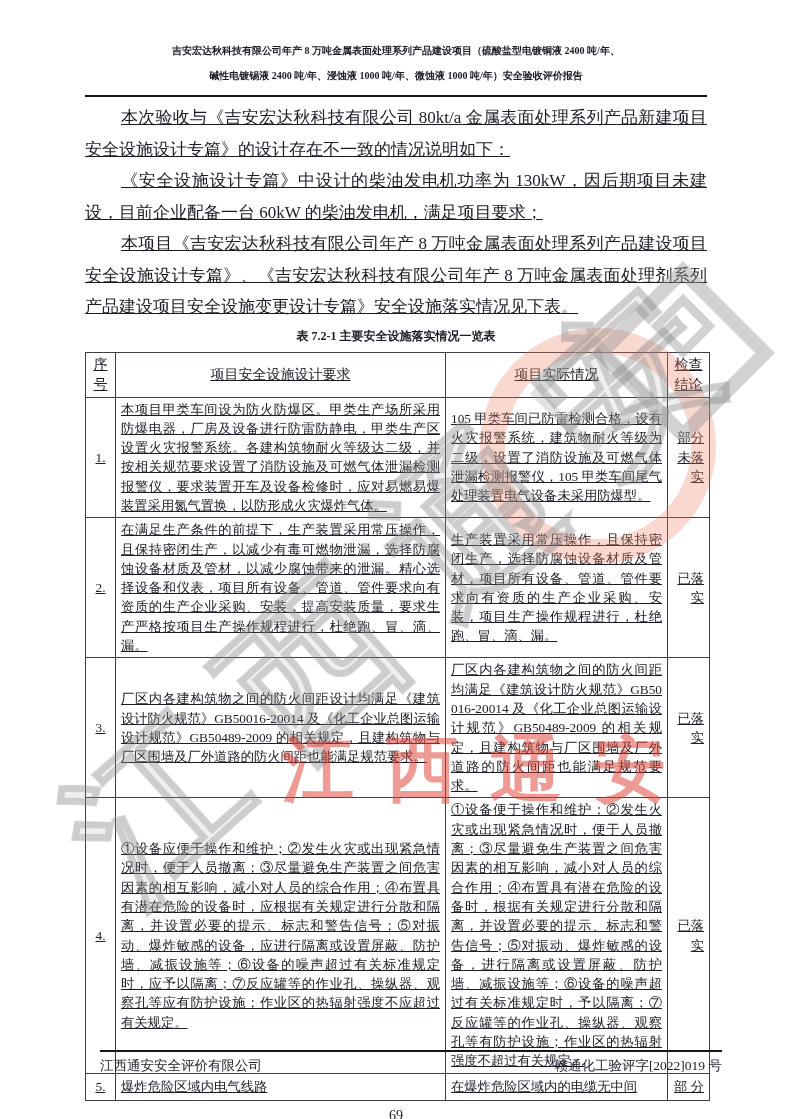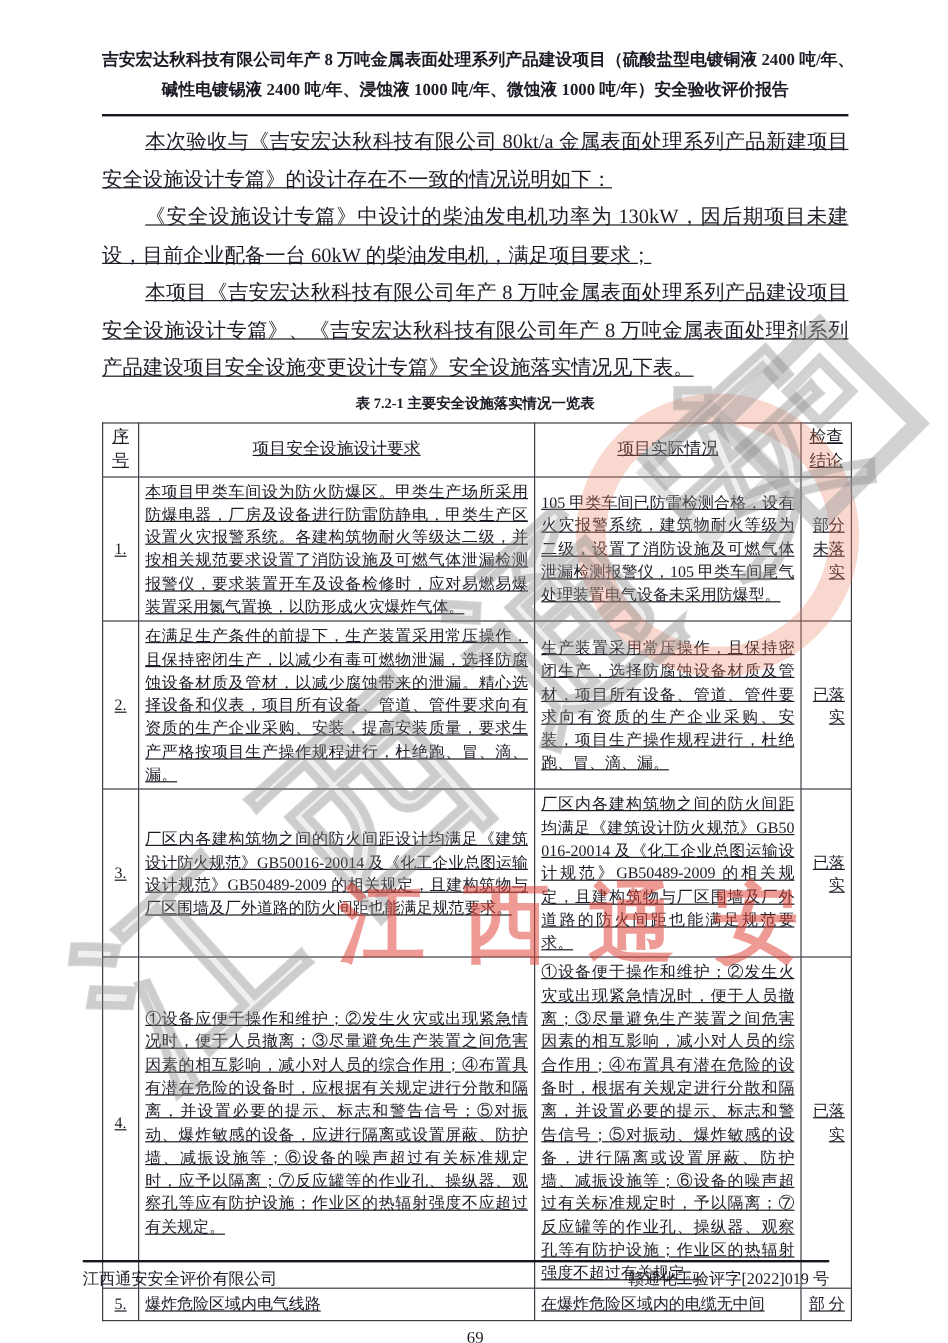--- a/index.html
+++ b/index.html
@@ -8,21 +8,21 @@
     background: #ffffff;
     overflow: hidden;
     font-family: "Liberation Serif", "DejaVu Serif", serif;
     color: #1c1c26;
   }
   .page { position: relative; width: 790px; height: 1119px; }
 
   
   .content { position: absolute; left: 85px; top: 0; width: 622px; z-index: 2; }
 
-  .doc-header { padding-top: 38px; text-align: center; font-size: 14px; font-weight: 600; line-height: 25px; white-space: nowrap; }
+  .doc-header { padding-top: 38px; text-align: center; font-size: 10px; font-weight: 600; line-height: 25px; white-space: nowrap; }
   .header-rule { margin-top: 7px; border-top: 2.2px solid #15151d; height: 0; }
 
   .paras { margin-top: 5px; text-decoration: underline; }
   .para { margin: 0; font-size: 17px; line-height: 31.5px; text-indent: 36px; text-align: justify; }
 
   .table-caption { margin: 5px 0 7px 0; text-align: center; font-size: 12px; font-weight: bold; }
 
   table.safety { border-collapse: collapse; width: 624px; table-layout: fixed; font-size: 13.3px; text-decoration: underline; }
   table.safety td, table.safety th {
     border: 1.6px solid #3d3d47;
@@ -39,21 +39,21 @@
   td.c-act { text-align: justify; }
   td.c-con { text-align: right; padding: 2px 4px; line-height: 21px; }
   tr.r1 td { height: 105px; }
   tr.r2 td { height: 112px; }
   tr.r3 td { height: 124px; }
   tr.r4 td { height: 244px; }
   tr.r5 td { height: 22px; }
 
   .page-number { margin-top: 7px; text-align: center; font-size: 14px; }
 
-  .footer { position: absolute; left: 69px; top: 1050px; width: 622px; z-index: 2; }
+  .footer { position: absolute; left: 100px; top: 1050px; width: 622px; z-index: 2; }
   .footer-rule { border-top: 2.2px solid #15151d; height: 0; }
   .footer-row { margin-top: 5px; display: flex; justify-content: space-between; font-size: 13.5px; }
 
   
   .watermark-layer { position: absolute; inset: 0; z-index: 3; pointer-events: none; }
   .wm-ring {
     position: absolute; left: 480px; top: 328px;
     width: 186px; height: 186px; border-radius: 50%;
     border: 25px solid rgba(236, 126, 96, 0.30);
   }

